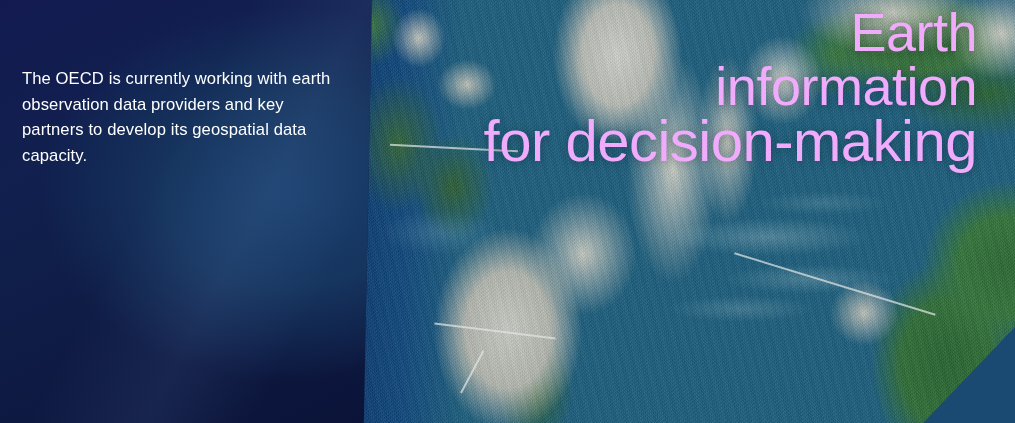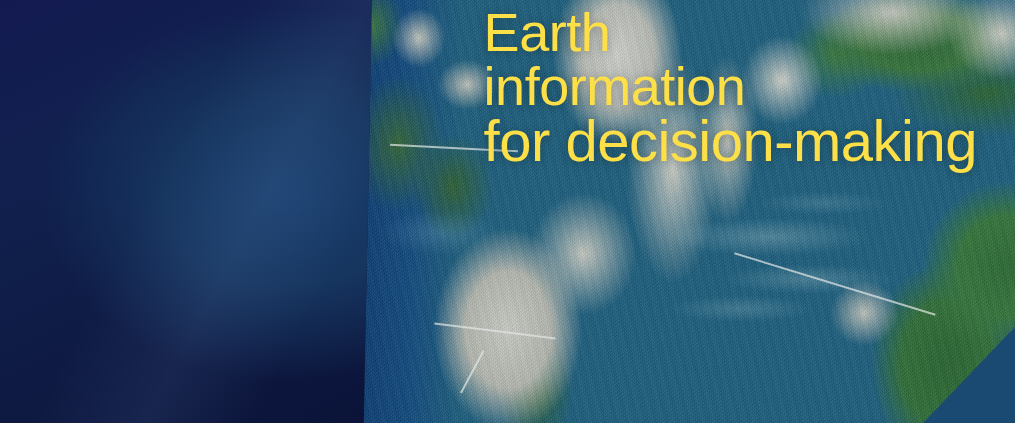--- a/index.html
+++ b/index.html
@@ -136,22 +136,22 @@
     letter-spacing: 0.1px;
     font-weight: 400;
   }
   #body-copy p + p { margin-top: 22px; }
 
   
   #headline {
     position: absolute;
     right: 38px;
     top: 6px;
-    text-align: left;
-    color: #fde047;
+    text-align: right;
+    color: #f0abfc;
     z-index: 5;
   }
   #headline .hl {
     display: block;
     font-weight: 300;
     letter-spacing: -0.5px;
     text-shadow: 0 1px 10px rgba(0,0,0,0.30);
     white-space: nowrap;
   }
   #headline .hl-1 { font-size: 54px; line-height: 52px; }
@@ -186,20 +186,21 @@
     <div class="bridge" id="b4"></div>
     <div class="bridge" id="b5"></div>
     <div class="bridge" id="b6"></div>
   </div>
 
   <div id="panel">
     <div id="panel-sheen"></div>
   </div>
 
   <div id="body-copy">
+    <p>The OECD is currently working with earth observation data providers and key partners to develop its geospatial data capacity.</p>
   </div>
 
   <div id="headline">
     <span class="hl hl-1">Earth</span>
     <span class="hl hl-2">information</span>
     <span class="hl hl-3">for decision-making</span>
   </div>
 
   <div id="wedge"></div>
 

